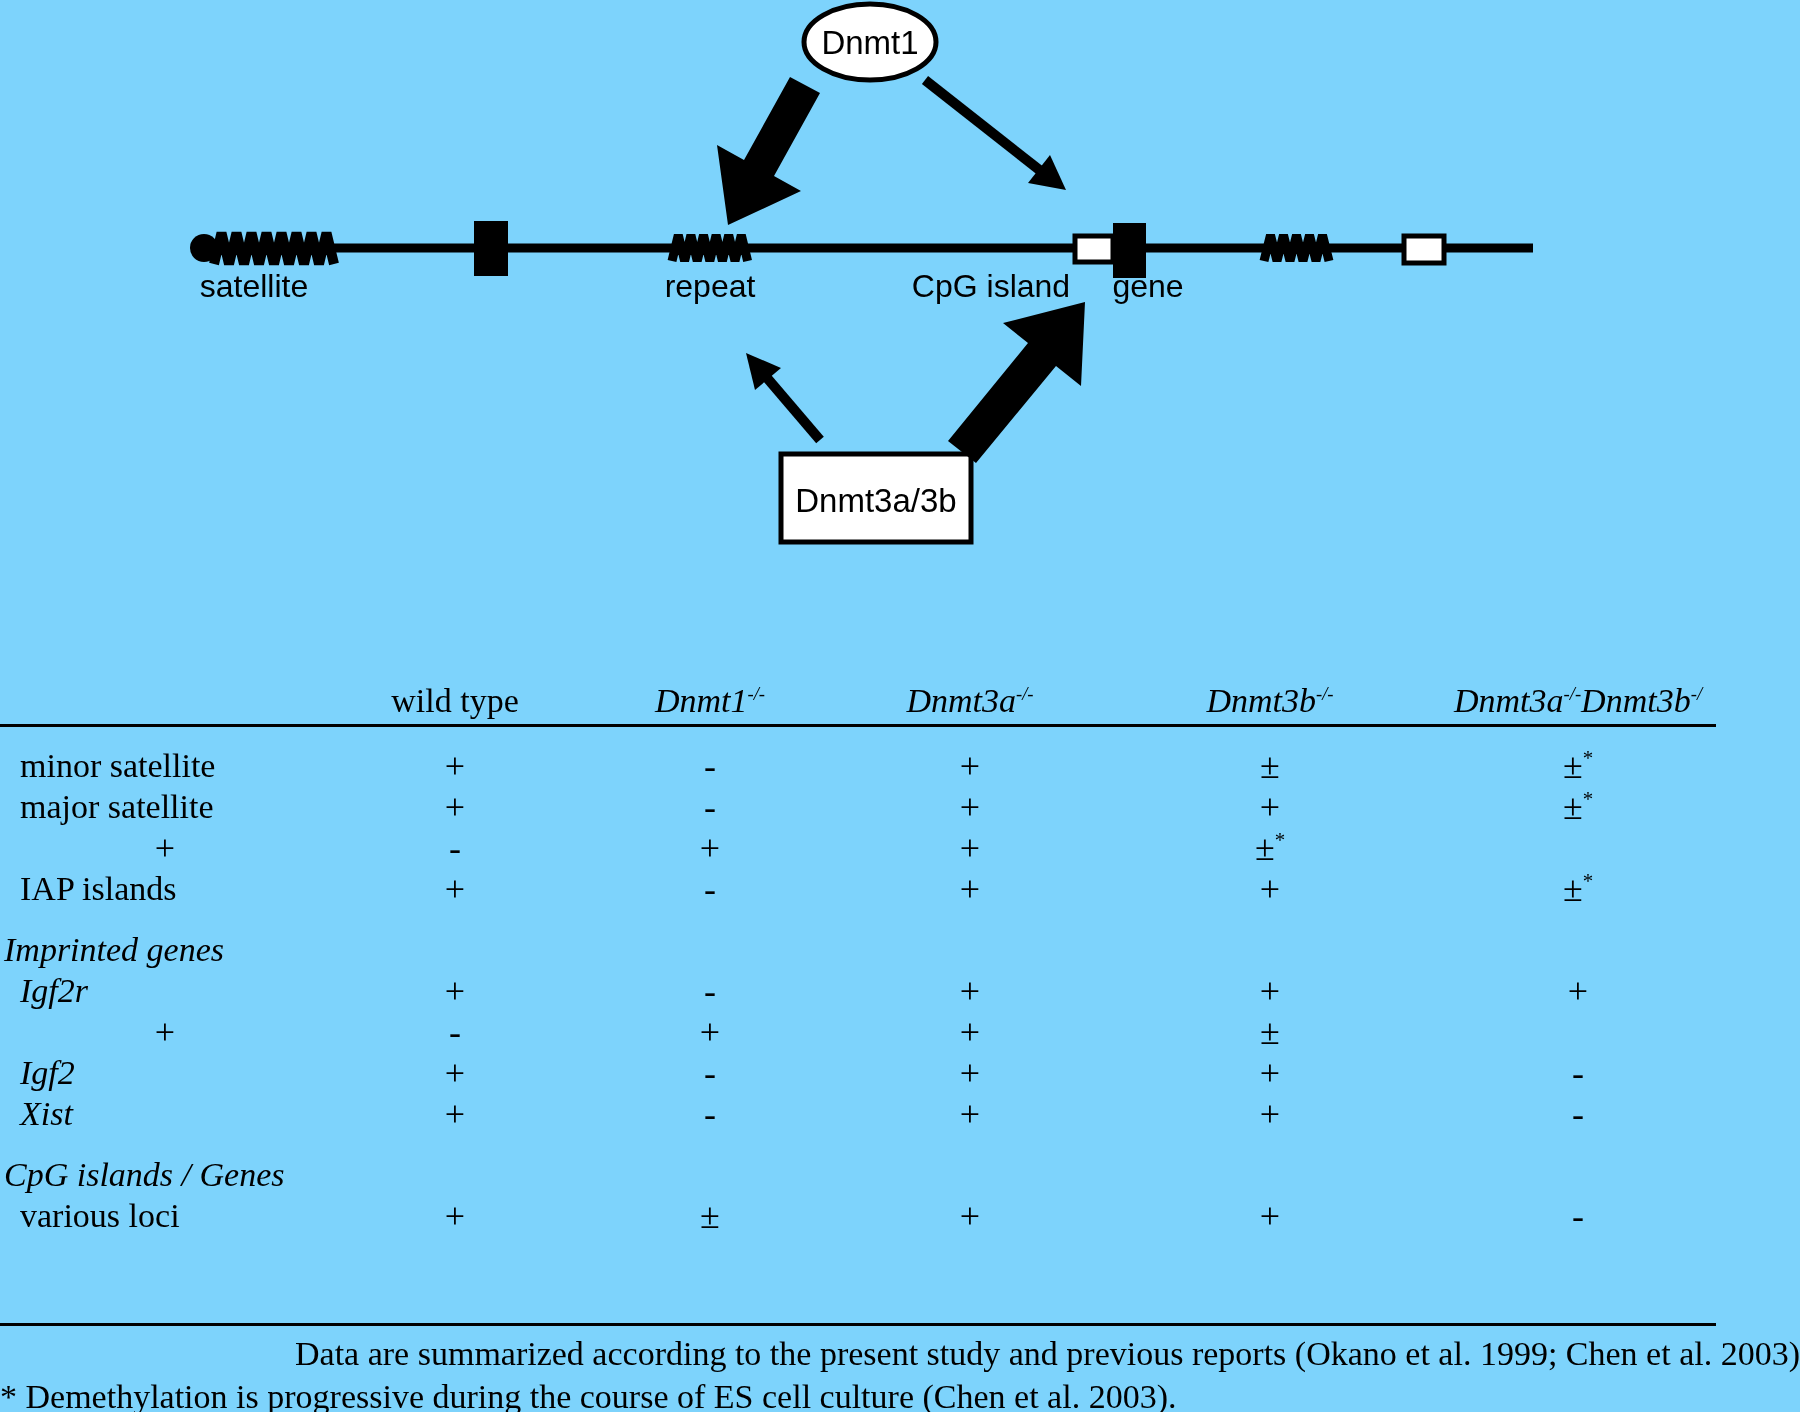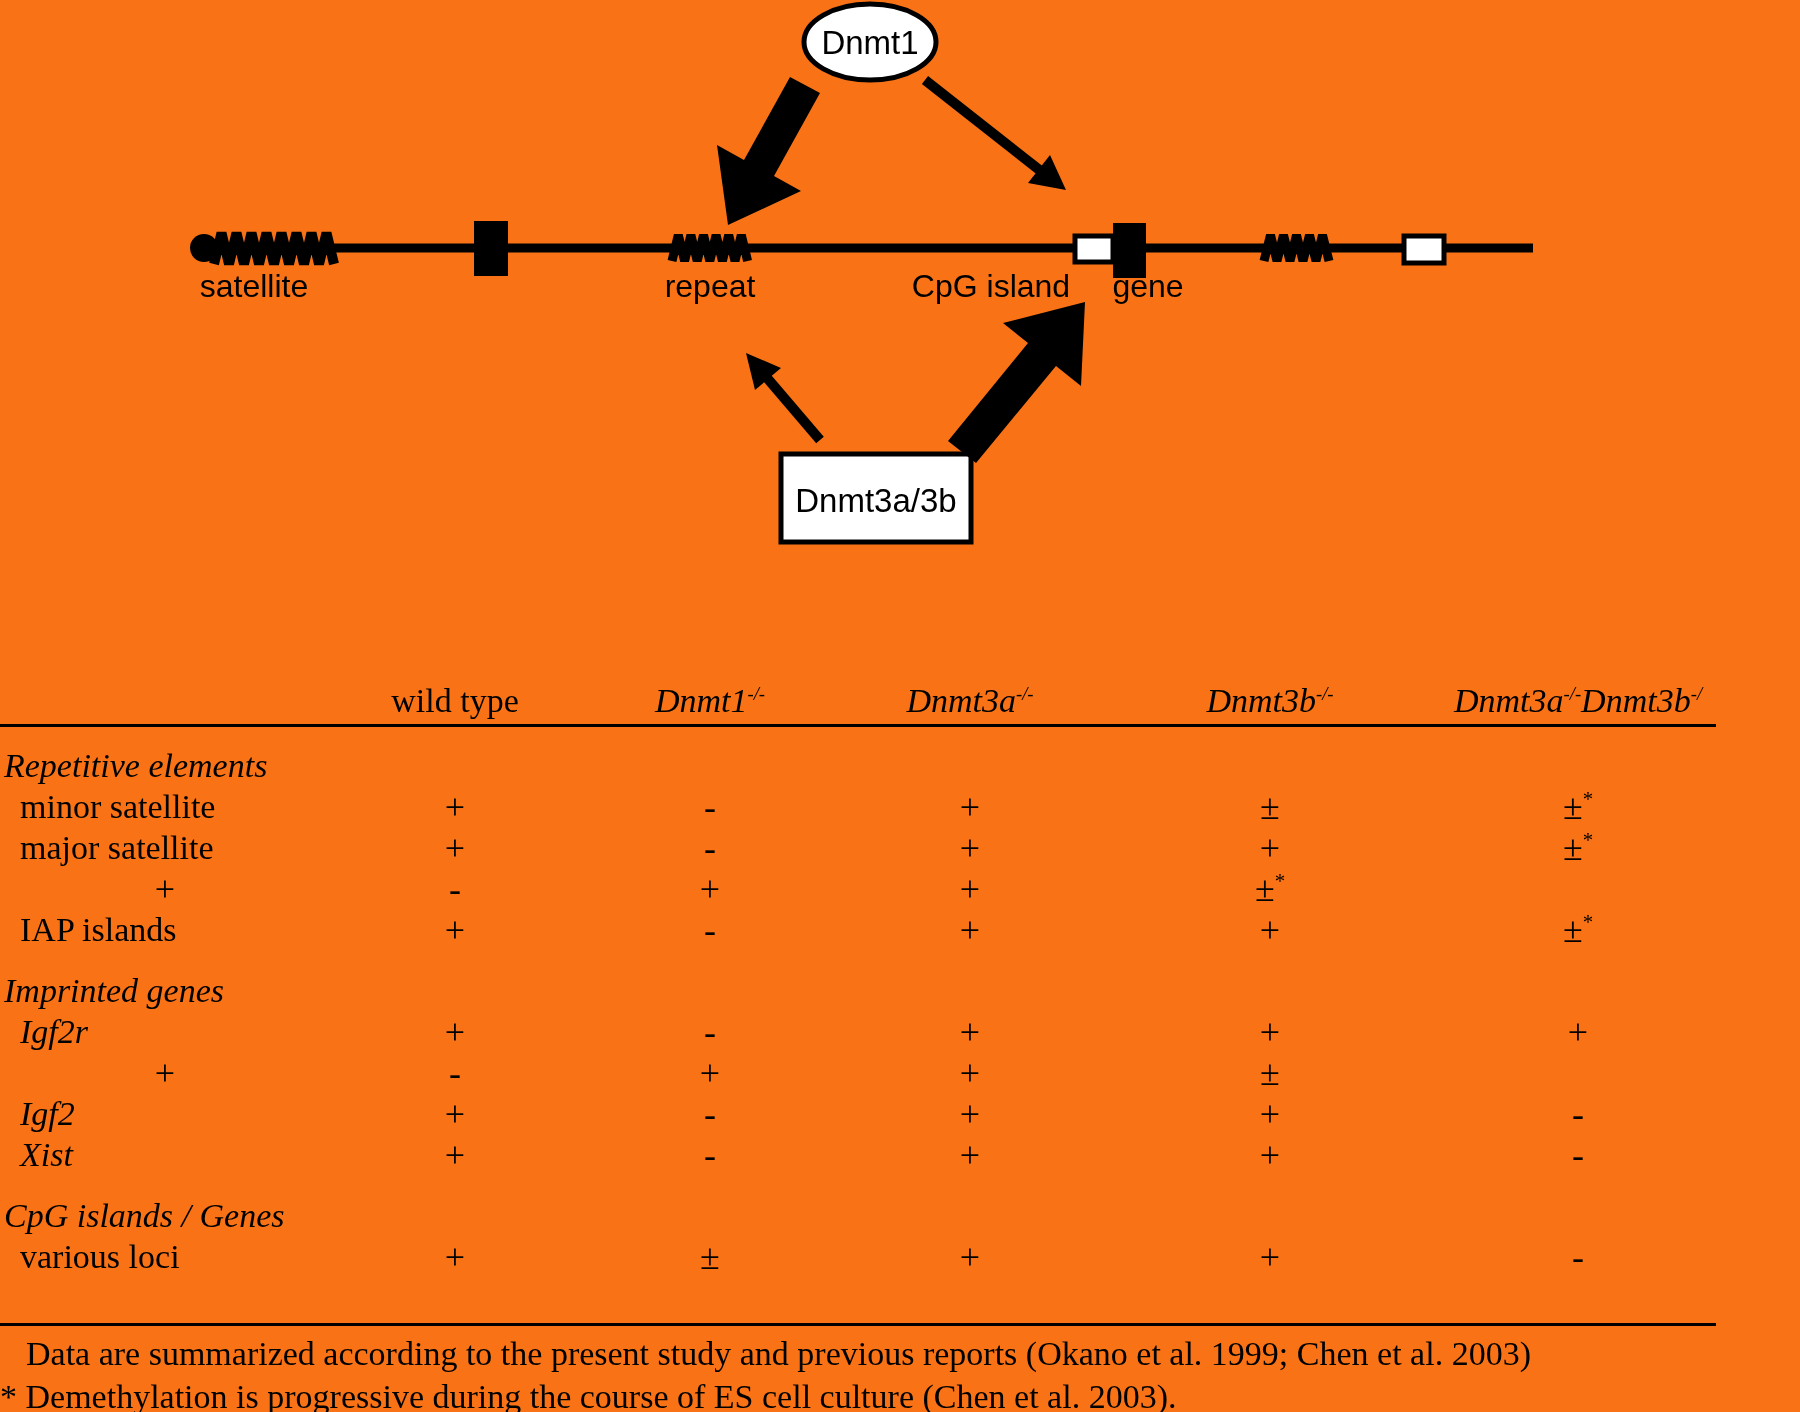--- a/index.html
+++ b/index.html
@@ -1,34 +1,34 @@
 <!DOCTYPE html>
 <html><head>
 <meta charset="utf-8">
 <style>
   html,body{margin:0;padding:0;background:#fff;}
-  .canvas{position:relative;width:1800px;height:1412px;background:#f97316;color:#000;overflow:hidden;}
+  .canvas{position:relative;width:1800px;height:1412px;background:#7dd3fc;color:#000;overflow:hidden;}
   .diagram-svg{position:absolute;left:0;top:0;}
   .svg-sans{font-family:"Liberation Sans",sans-serif;fill:#000;}
   .tbl{position:absolute;left:0;top:660px;width:1716px;font-family:"Liberation Serif",serif;color:#000;}
   .trow{display:grid;grid-template-columns:330px 250px 260px 260px 340px 276px;}
   .header-row{height:60px;border-bottom:3px solid #000;align-items:end;padding-bottom:4px;}
   .hed{text-align:center;font-size:34px;white-space:nowrap;}
   .it{font-style:italic;}
   .hed sup{font-size:0.55em;}
   .tbody{padding-top:18px;}
   .trow.body,.section-row{height:41px;align-items:center;}
   .gap{margin-top:20px;}
   .cell.label{font-size:34px;padding-left:20px;white-space:nowrap;}
   .cell.heading{font-style:italic;font-size:34px;padding-left:4px;white-space:nowrap;}
   .cell.val{text-align:center;font-size:36px;}
   .cell.val sup{font-size:0.58em;}
   .bottom-rule{position:absolute;left:0;top:1323px;width:1716px;border-top:3px solid #000;}
   .footnotes{position:absolute;left:0;top:1332px;width:1800px;font-family:"Liberation Serif",serif;font-size:34px;line-height:43px;}
-  .fn1{text-indent:26px;}
+  .fn1{text-indent:26px;text-align:right;}
 </style>
 </head>
 <body>
 
 <div class="canvas">
 
   <svg class="diagram-svg" width="1800" height="560" viewBox="0 0 1800 560" xmlns="http://www.w3.org/2000/svg">
 
     <line x1="196" y1="248" x2="1533" y2="248" stroke="#000" stroke-width="9"></line>
 
@@ -84,23 +84,20 @@
       </div>
       <div class="cell hed it">
         <span>Dnmt3b</span><sup>-/-</sup>
       </div>
       <div class="cell hed it">
         <span>Dnmt3a</span><sup>-/-</sup><span>Dnmt3b</span><sup>-/</sup>
       </div>
     </div>
 
     <div class="tbody">
-        <div class="trow section-row">
-          <div class="cell heading">Repetitive elements</div>
-        </div>
         <div class="trow body">
           <div class="cell label">minor satellite</div>
           <div class="cell val"><span>+</span></div>
           <div class="cell val"><span>-</span></div>
           <div class="cell val"><span>+</span></div>
           <div class="cell val"><span>±</span></div>
           <div class="cell val"><span>±</span><sup>*</sup></div>
         </div>
         <div class="trow body">
           <div class="cell label">major satellite</div>

